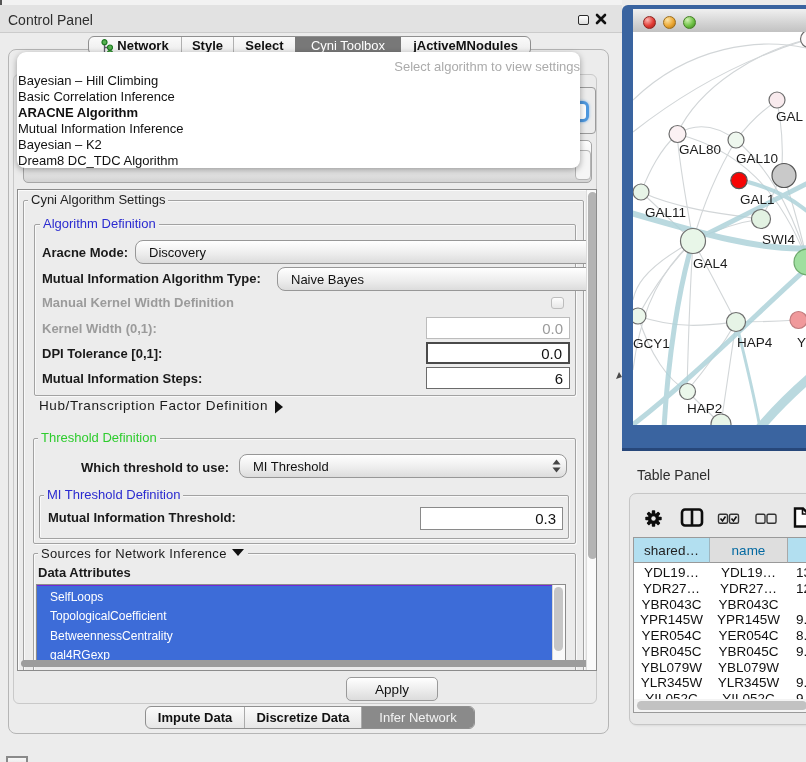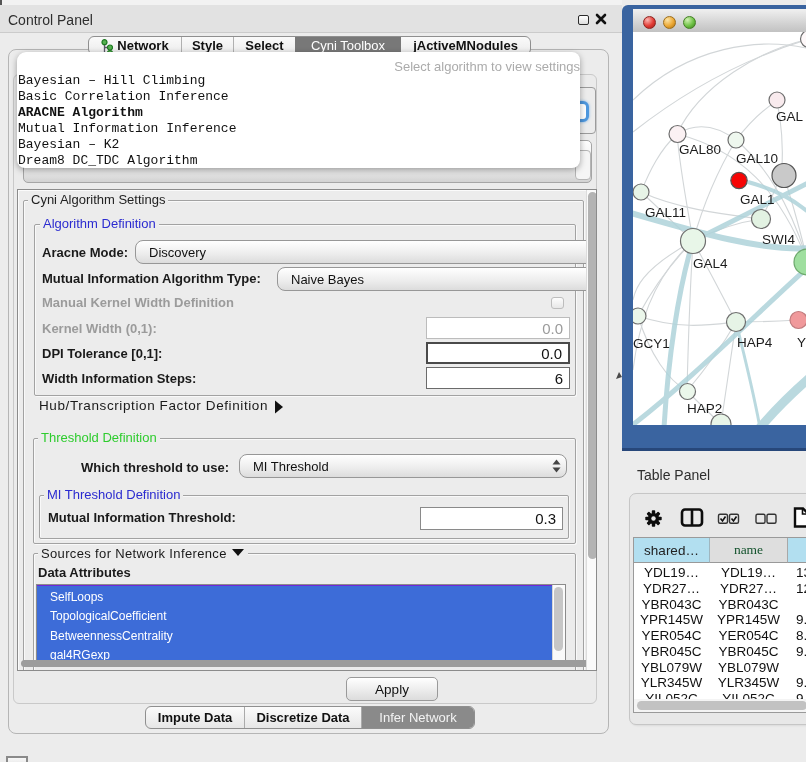--- a/index.html
+++ b/index.html
@@ -66,21 +66,21 @@
 
     <div class="lbl" style="left:24px;top:105px;color:#9b9b9b;">Manual Kernel Width Definition</div>
     <div class="abs" style="left:533px;top:107px;width:11px;height:10px;border:1.5px solid #bdbdbd;border-radius:3px;background:linear-gradient(#fdfdfd,#e7e7e7);"></div>
 
     <div class="lbl" style="left:24px;top:131px;color:#9b9b9b;">Kernel Width (0,1):</div>
     <div class="field" style="left:408px;top:127px;width:144px;height:22px;border:1px solid #bcbcbc;color:#9b9b9b;">0.0</div>
 
     <div class="lbl" style="left:24px;top:156px;">DPI Tolerance [0,1]:</div>
     <div class="field" style="left:408px;top:152px;width:144px;height:22px;border:2px solid #4a4a4a;">0.0</div>
 
-    <div class="lbl" style="left:24px;top:181px;">Width Information Steps:</div>
+    <div class="lbl" style="left:24px;top:181px;">Mutual Information Steps:</div>
     <div class="field" style="left:408px;top:177px;width:144px;height:22px;border:1.5px solid #6b6b6b;">6</div>
 
     <div class="abs" style="left:21px;top:208px;font-size:13.5px;color:#1a1a1a;white-space:nowrap;letter-spacing:0.6px;">Hub/Transcription Factor Definition</div>
     <svg class="abs" style="left:256px;top:210px;" width="10" height="14">
         <path d="M1 0.5 L9 7 L1 13.5 Z" fill="#111"></path>
       </svg>
 
     <div class="grp" style="left:15px;top:248px;width:541px;height:104px;"></div>
     <div class="gtitle" style="left:20px;top:241px;color:#2ecc2e;">Threshold Definition</div>
 
@@ -139,21 +139,21 @@
     <div style="width:0;border-left:1px solid #b0b0b0;"></div>
     <div style="width:51px;display:flex;align-items:center;justify-content:center;font-size:13px;font-weight:bold;">Style</div>
     <div style="width:0;border-left:1px solid #b0b0b0;"></div>
     <div style="width:61px;display:flex;align-items:center;justify-content:center;font-size:13px;font-weight:bold;">Select</div>
     <div style="width:106px;display:flex;align-items:center;justify-content:center;font-size:13px;background:#787878;color:#fff;">Cyni Toolbox</div>
     <div style="flex:1;display:flex;align-items:center;justify-content:center;font-size:13px;font-weight:bold;">jActiveMNodules</div>
   </div>
 
   <div class="abs" style="left:17px;top:52px;width:563px;height:116px;background:#fff;border-radius:9px 8px 8px 8px;box-shadow:0 2px 6px rgba(0,0,0,.35);z-index:50;">
     <div class="abs" style="left:0;top:7px;width:100%;text-align:right;font-size:13px;color:#ababab;">Select algorithm to view settings</div>
-    <div class="abs" style="left:1px;top:21px;font-size:13px;line-height:16px;color:#111;white-space:nowrap;font-family:Liberation Mono, monospace;">
+    <div class="abs" style="left:1px;top:21px;font-size:13px;line-height:16px;color:#111;white-space:nowrap;">
       Bayesian – Hill Climbing<br>
       Basic Correlation Inference<br>
       <b>ARACNE Algorithm</b><br>
       Mutual Information Inference<br>
       Bayesian – K2<br>
       Dream8 DC_TDC Algorithm
     </div>
   </div>
 
   <svg class="abs" style="left:615px;top:371px;" width="8" height="10">
@@ -275,21 +275,21 @@
     <g stroke="#111" stroke-width="1.6" fill="none">
       <path d="M87.5 15.5 l2 2.5 3-4.5"></path>
       <path d="M98.5 15.5 l2 2.5 3-4.5"></path>
     </g>
     <path d="M162 5.5 h8 l5 5 v13 h-13 Z" fill="#fff" stroke="#0d0d0d" stroke-width="2.4"></path>
     <path d="M169.5 5.5 v5.5 h5.5" fill="none" stroke="#0d0d0d" stroke-width="1.6"></path>
   </svg>
 
   <div class="abs" style="left:633px;top:537px;width:173px;height:174px;border:1px solid #9a9a9a;background:#fff;overflow:hidden;font-size:13.5px;">
     <div class="abs" style="left:0;top:0;width:75px;height:24px;background:#b2dff0;border-right:1px solid #9fb6bf;border-bottom:1px solid #999;display:flex;align-items:center;justify-content:center;color:#222;">shared…</div>
-    <div class="abs" style="left:76px;top:0;width:77px;height:24px;background:#dedede;border-right:1px solid #a8a8a8;border-bottom:1px solid #999;display:flex;align-items:center;justify-content:center;color:#14532d;font-family:Liberation Serif, serif;">name</div>
+    <div class="abs" style="left:76px;top:0;width:77px;height:24px;background:#dedede;border-right:1px solid #a8a8a8;border-bottom:1px solid #999;display:flex;align-items:center;justify-content:center;color:#0369a1;">name</div>
     <div class="abs" style="left:154px;top:0;width:20px;height:24px;background:#b2dff0;border-bottom:1px solid #999;"></div>
     <div class="abs" style="left:0;top:27px;width:75px;text-align:center;line-height:15.75px;color:#111;">YDL19…<br>YDR27…<br>YBR043C<br>YPR145W<br>YER054C<br>YBR045C<br>YBL079W<br>YLR345W<br>YIL052C</div>
     <div class="abs" style="left:76px;top:27px;width:77px;text-align:center;line-height:15.75px;color:#111;">YDL19…<br>YDR27…<br>YBR043C<br>YPR145W<br>YER054C<br>YBR045C<br>YBL079W<br>YLR345W<br>YIL052C</div>
     <div class="abs" style="left:162px;top:27px;width:20px;text-align:left;line-height:15.75px;color:#111;">13<br>12<br>&nbsp;<br>9.<br>8.<br>9.<br>&nbsp;<br>9.<br>9.</div>
     <div class="abs" style="left:0;top:161px;width:173px;height:13px;background:#f4f4f4;"></div>
     <div class="abs" style="left:3px;top:163px;width:170px;height:9px;background:#c2c2c2;border-radius:5px;"></div>
   </div>
 
 </div>
 

